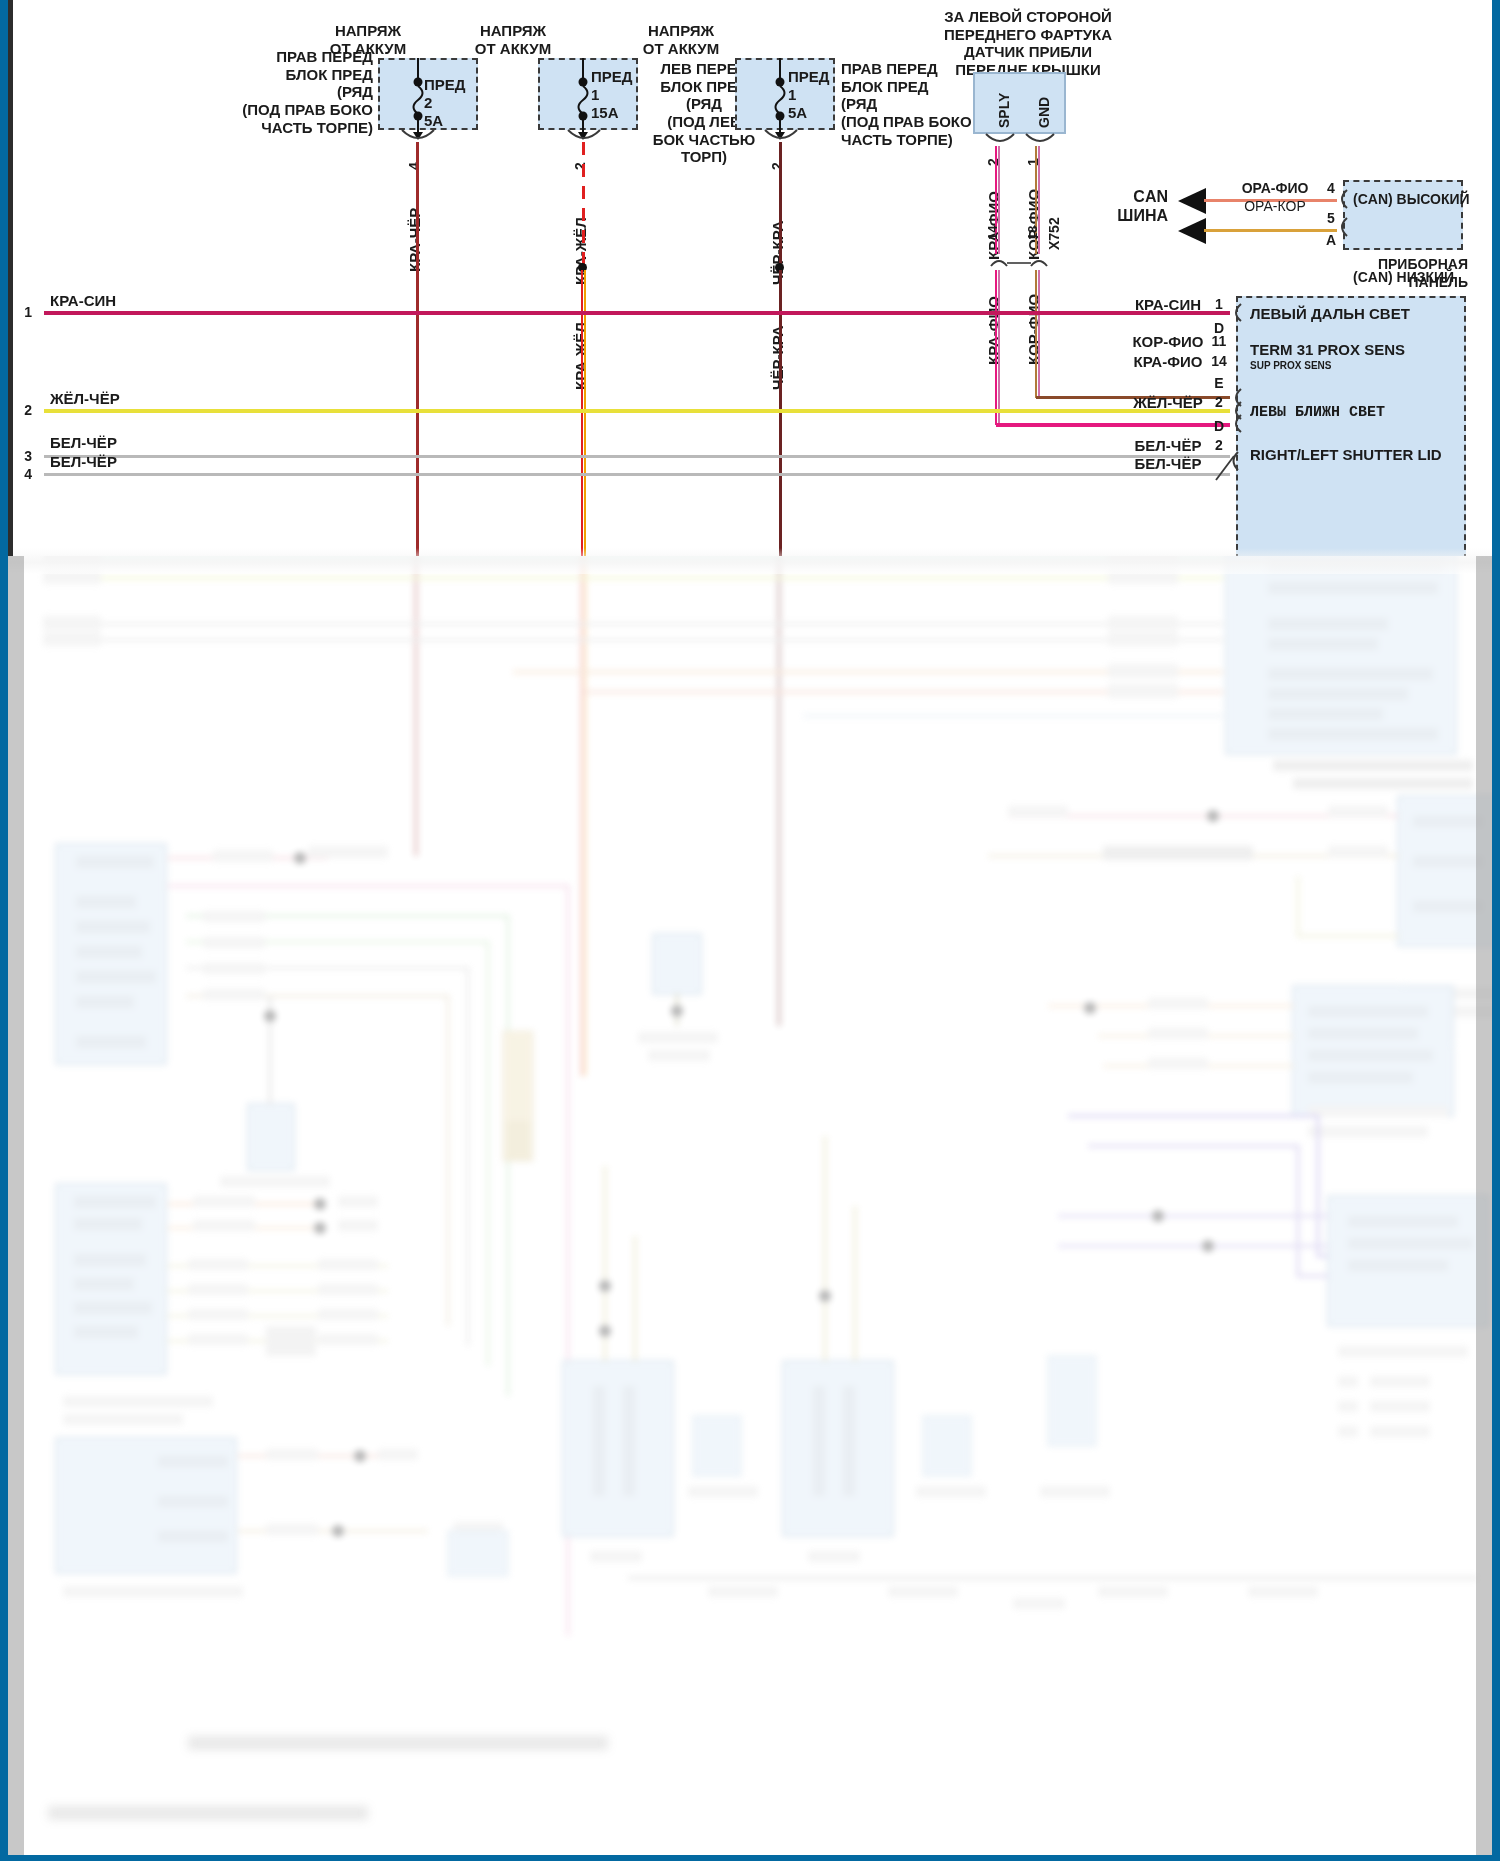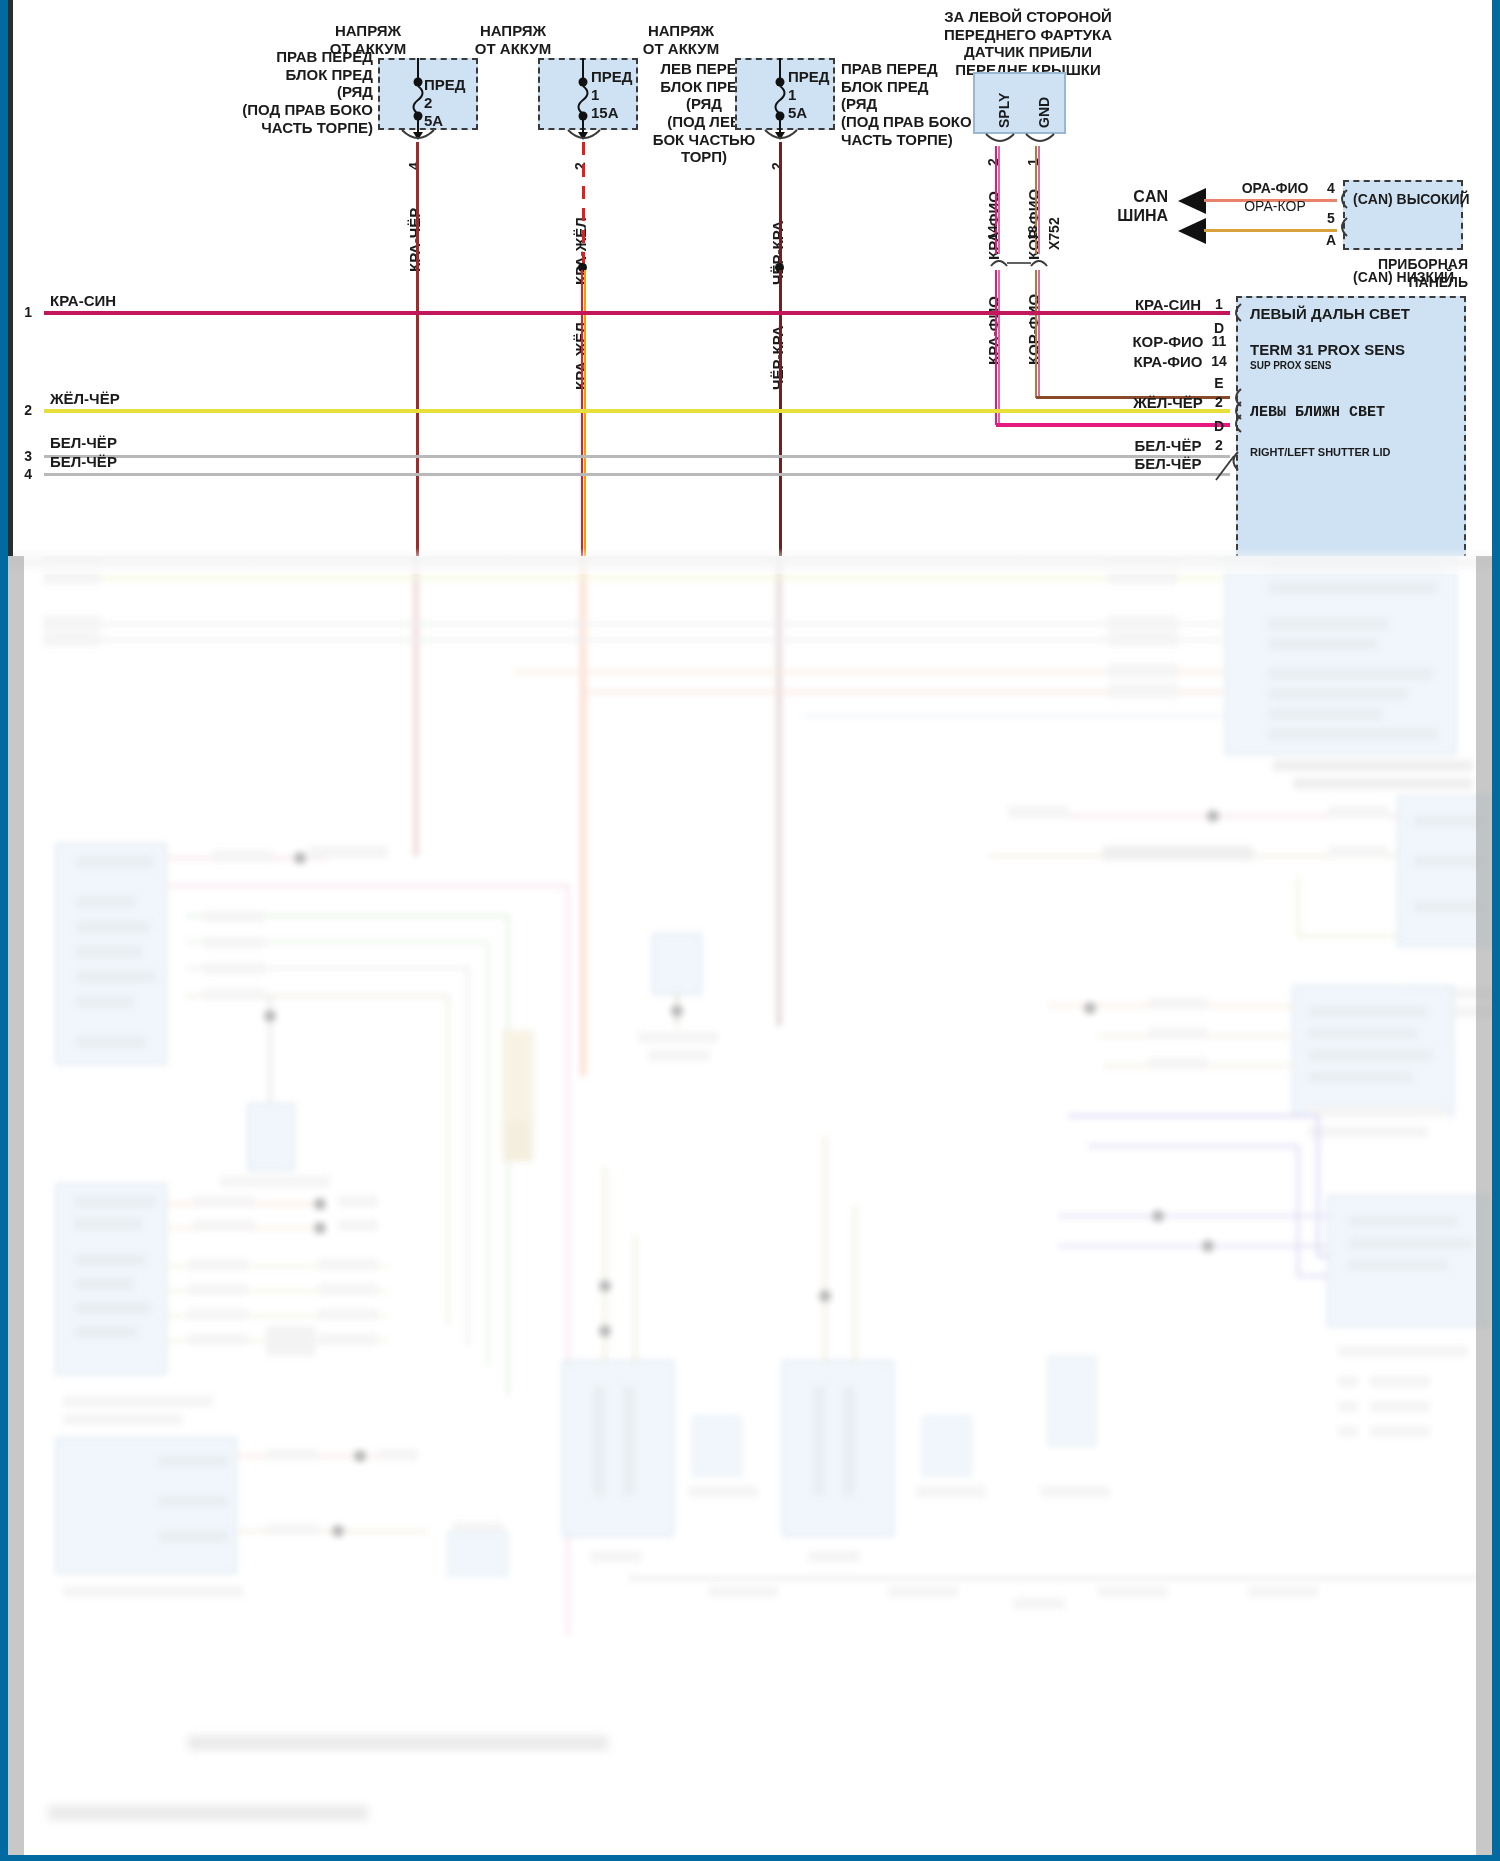--- a/index.html
+++ b/index.html
@@ -248,21 +248,21 @@
     </svg>
     <div class="tx" style="left:1242px;top:404px;font-size:15px;font-weight:bold;font-family:Liberation Mono, monospace;">ЛЕВЫ БЛИЖН СВЕТ</div>
 
     <div class="tx c" style="left:1105px;top:437px;width:110px;font-size:15px;font-weight:bold;">БЕЛ-ЧЁР</div>
     <div class="tx c" style="left:1198px;top:437px;width:26px;font-size:14px;font-weight:bold;">2</div>
     <div class="tx c" style="left:1105px;top:455px;width:110px;font-size:15px;font-weight:bold;">БЕЛ-ЧЁР</div>
     <svg class="wire" style="left:1206px;top:448px;" width="30" height="36">
       <line x1="2" y1="32" x2="20" y2="8" stroke="#3a3a3a" stroke-width="1.8"></line>
       <path d="M24 4 q-9 9 0 18" stroke="#3a3a3a" stroke-width="2" fill="none"></path>
     </svg>
-    <div class="tx" style="left:1242px;top:446px;font-size:11px;font-weight:bold;">RIGHT/LEFT SHUTTER LID</div>
+    <div class="tx" style="left:1242px;top:446px;font-size:15px;font-weight:bold;">RIGHT/LEFT SHUTTER LID</div>
 
     <div id="lower" style="position:absolute;left:0;top:556px;width:1484px;height:1299px;overflow:hidden;background:#ffffff;">
 
       <svg class="blurlayer" style="left:0;top:0;" width="1484" height="1299">
 
         <line x1="408" y1="0" x2="408" y2="300" stroke="#9e2b2b" stroke-width="3"></line>
         <line x1="574" y1="0" x2="574" y2="520" stroke="#e02020" stroke-width="2"></line>
         <line x1="577" y1="0" x2="577" y2="520" stroke="#f0a000" stroke-width="2"></line>
         <line x1="771" y1="0" x2="771" y2="470" stroke="#6b2222" stroke-width="3"></line>
 

